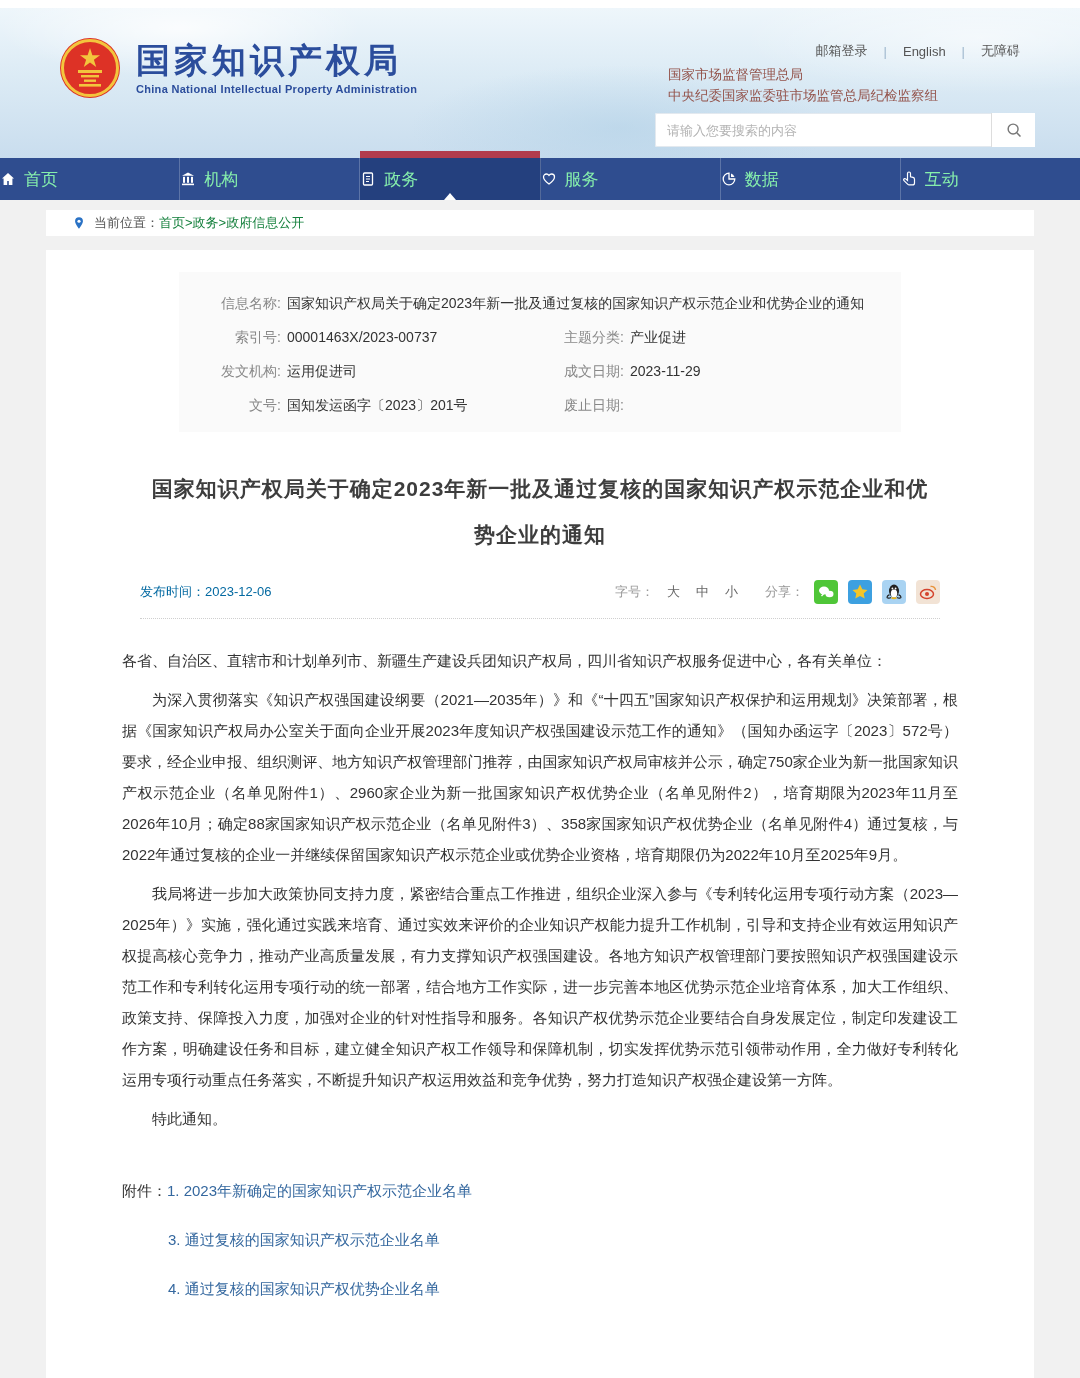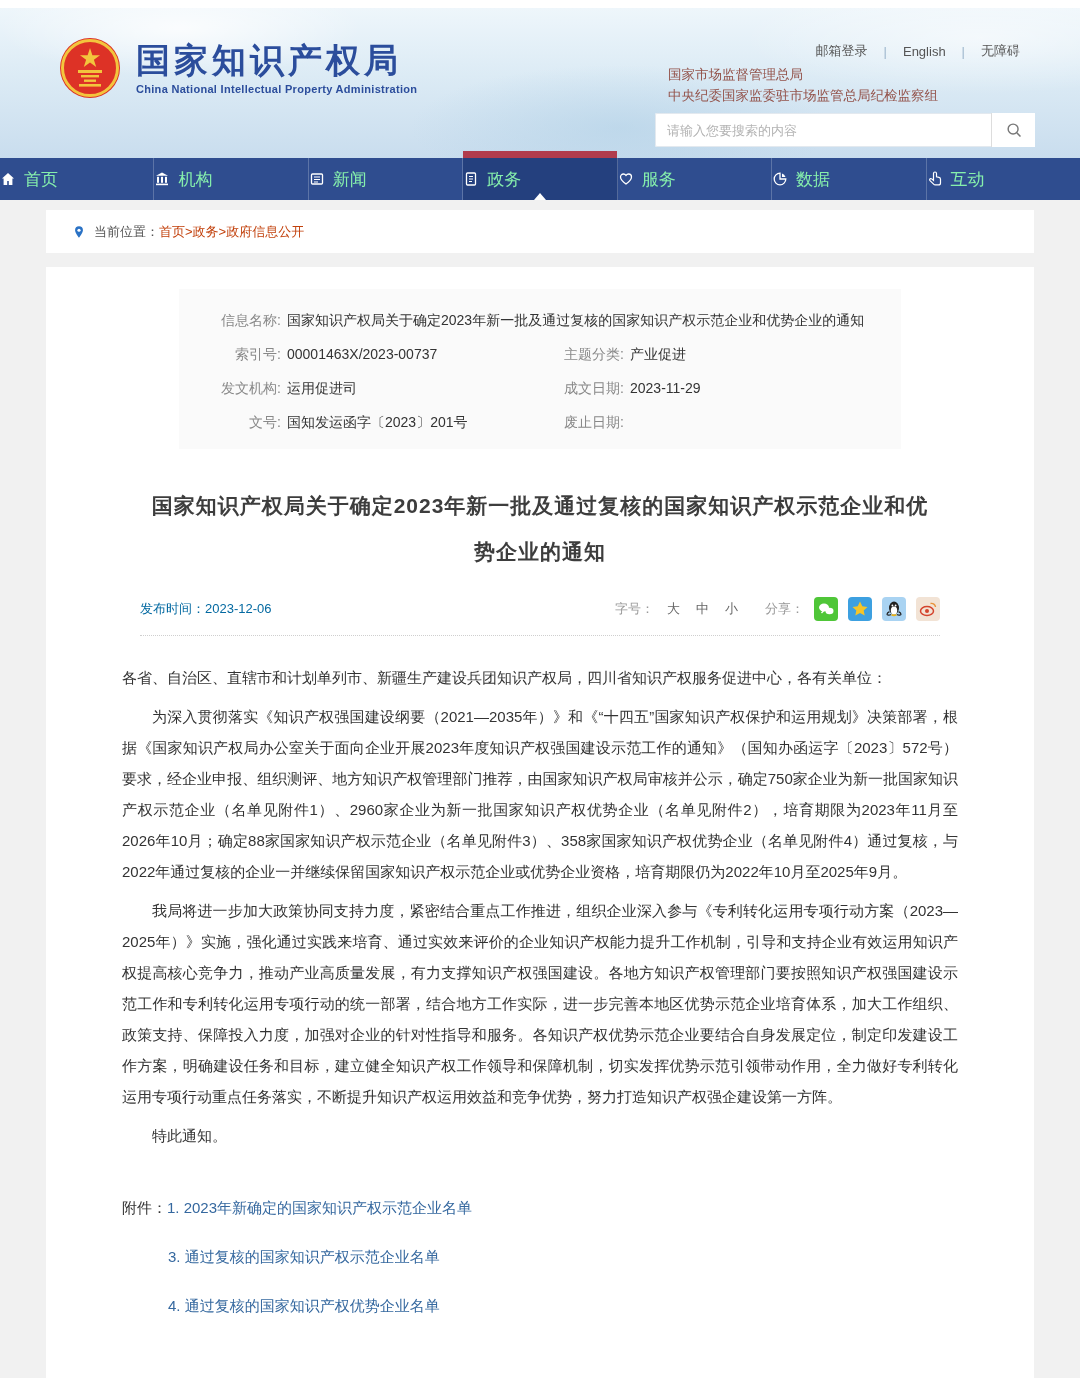--- a/index.html
+++ b/index.html
@@ -49,23 +49,23 @@
   .nav-item:last-child{ border-right:none; }
   .nav-item .nicon{ display:flex; width:16px; height:16px; }
   .nav-item.active{ background:#24407e; }
   .redbar{ position:absolute; top:-7px; left:0; width:100%; height:7px; background:#b13c4d; }
   .tri{ position:absolute; bottom:0; left:50%; margin-left:-6px; width:0; height:0;
     border-left:6px solid transparent; border-right:6px solid transparent; border-bottom:7px solid #ffffff; }
 
   
   .gray-zone{ background:#f1f1f1; padding:10px 46px 0 46px; min-height:1194px; }
 
-  .breadcrumb{ background:#fff; height:43px; display:flex; align-items:center; padding-left:26px; font-size:13px; color:#555;}
+  .breadcrumb{ background:#fff; height:26px; display:flex; align-items:center; padding-left:26px; font-size:13px; color:#555;}
   .breadcrumb .picon{ width:14px; height:14px; margin-right:8px; display:flex;}
-  .breadcrumb .bpath{ color:#c2410c; cursor:pointer;}
+  .breadcrumb .bpath{ color:#15803d; cursor:pointer;}
 
   .content-card{ background:#fff; margin-top:14px; min-height:1136px; padding:22px 0 0 0; position:relative;}
 
   
   .info-panel{ width:722px; margin:0 auto; background:#fafafa; padding:14px 18px 10px 18px; font-size:14px;}
   .info-row{ display:flex; line-height:34px; }
   .ilabel{ color:#888; text-align:right; width:84px; flex:none; }
   .ival{ color:#333; margin-left:6px; }
   .icol{ display:flex; width:50%; }
   .icol.full{ width:100%; }
@@ -156,29 +156,20 @@
       <span class="nicon">
         <svg viewBox="0 0 16 16" width="16" height="16" fill="#fff">
             <path d="M8 1.5L2 4.8h12z"></path>
             <rect x="3" y="5.8" width="2" height="6"></rect>
             <rect x="7" y="5.8" width="2" height="6"></rect>
             <rect x="11" y="5.8" width="2" height="6"></rect>
             <rect x="2" y="12.6" width="12" height="1.6"></rect>
           </svg>
       </span>
       <span>机构</span>
-    </div>
-    <div class="nav-item">
-      <span class="nicon">
-        <svg viewBox="0 0 16 16" width="16" height="16">
-            <rect x="2.5" y="3" width="11" height="10" rx="1" fill="none" stroke="#fff" stroke-width="1.3"></rect>
-            <path d="M5 6h6M5 8.5h6M5 11h4" stroke="#fff" stroke-width="1.2"></path>
-          </svg>
-      </span>
-      <span>新闻</span>
     </div>
     <div class="nav-item active">
       <span class="redbar"></span>
       <span class="nicon">
         <svg viewBox="0 0 16 16" width="16" height="16">
             <rect x="3.5" y="2" width="9" height="12" rx="1" fill="none" stroke="#fff" stroke-width="1.3"></rect>
             <path d="M6 5.5h4M6 8h4M6 10.5h3" stroke="#fff" stroke-width="1.2"></path>
           </svg>
       </span>
       <span>政务</span>

